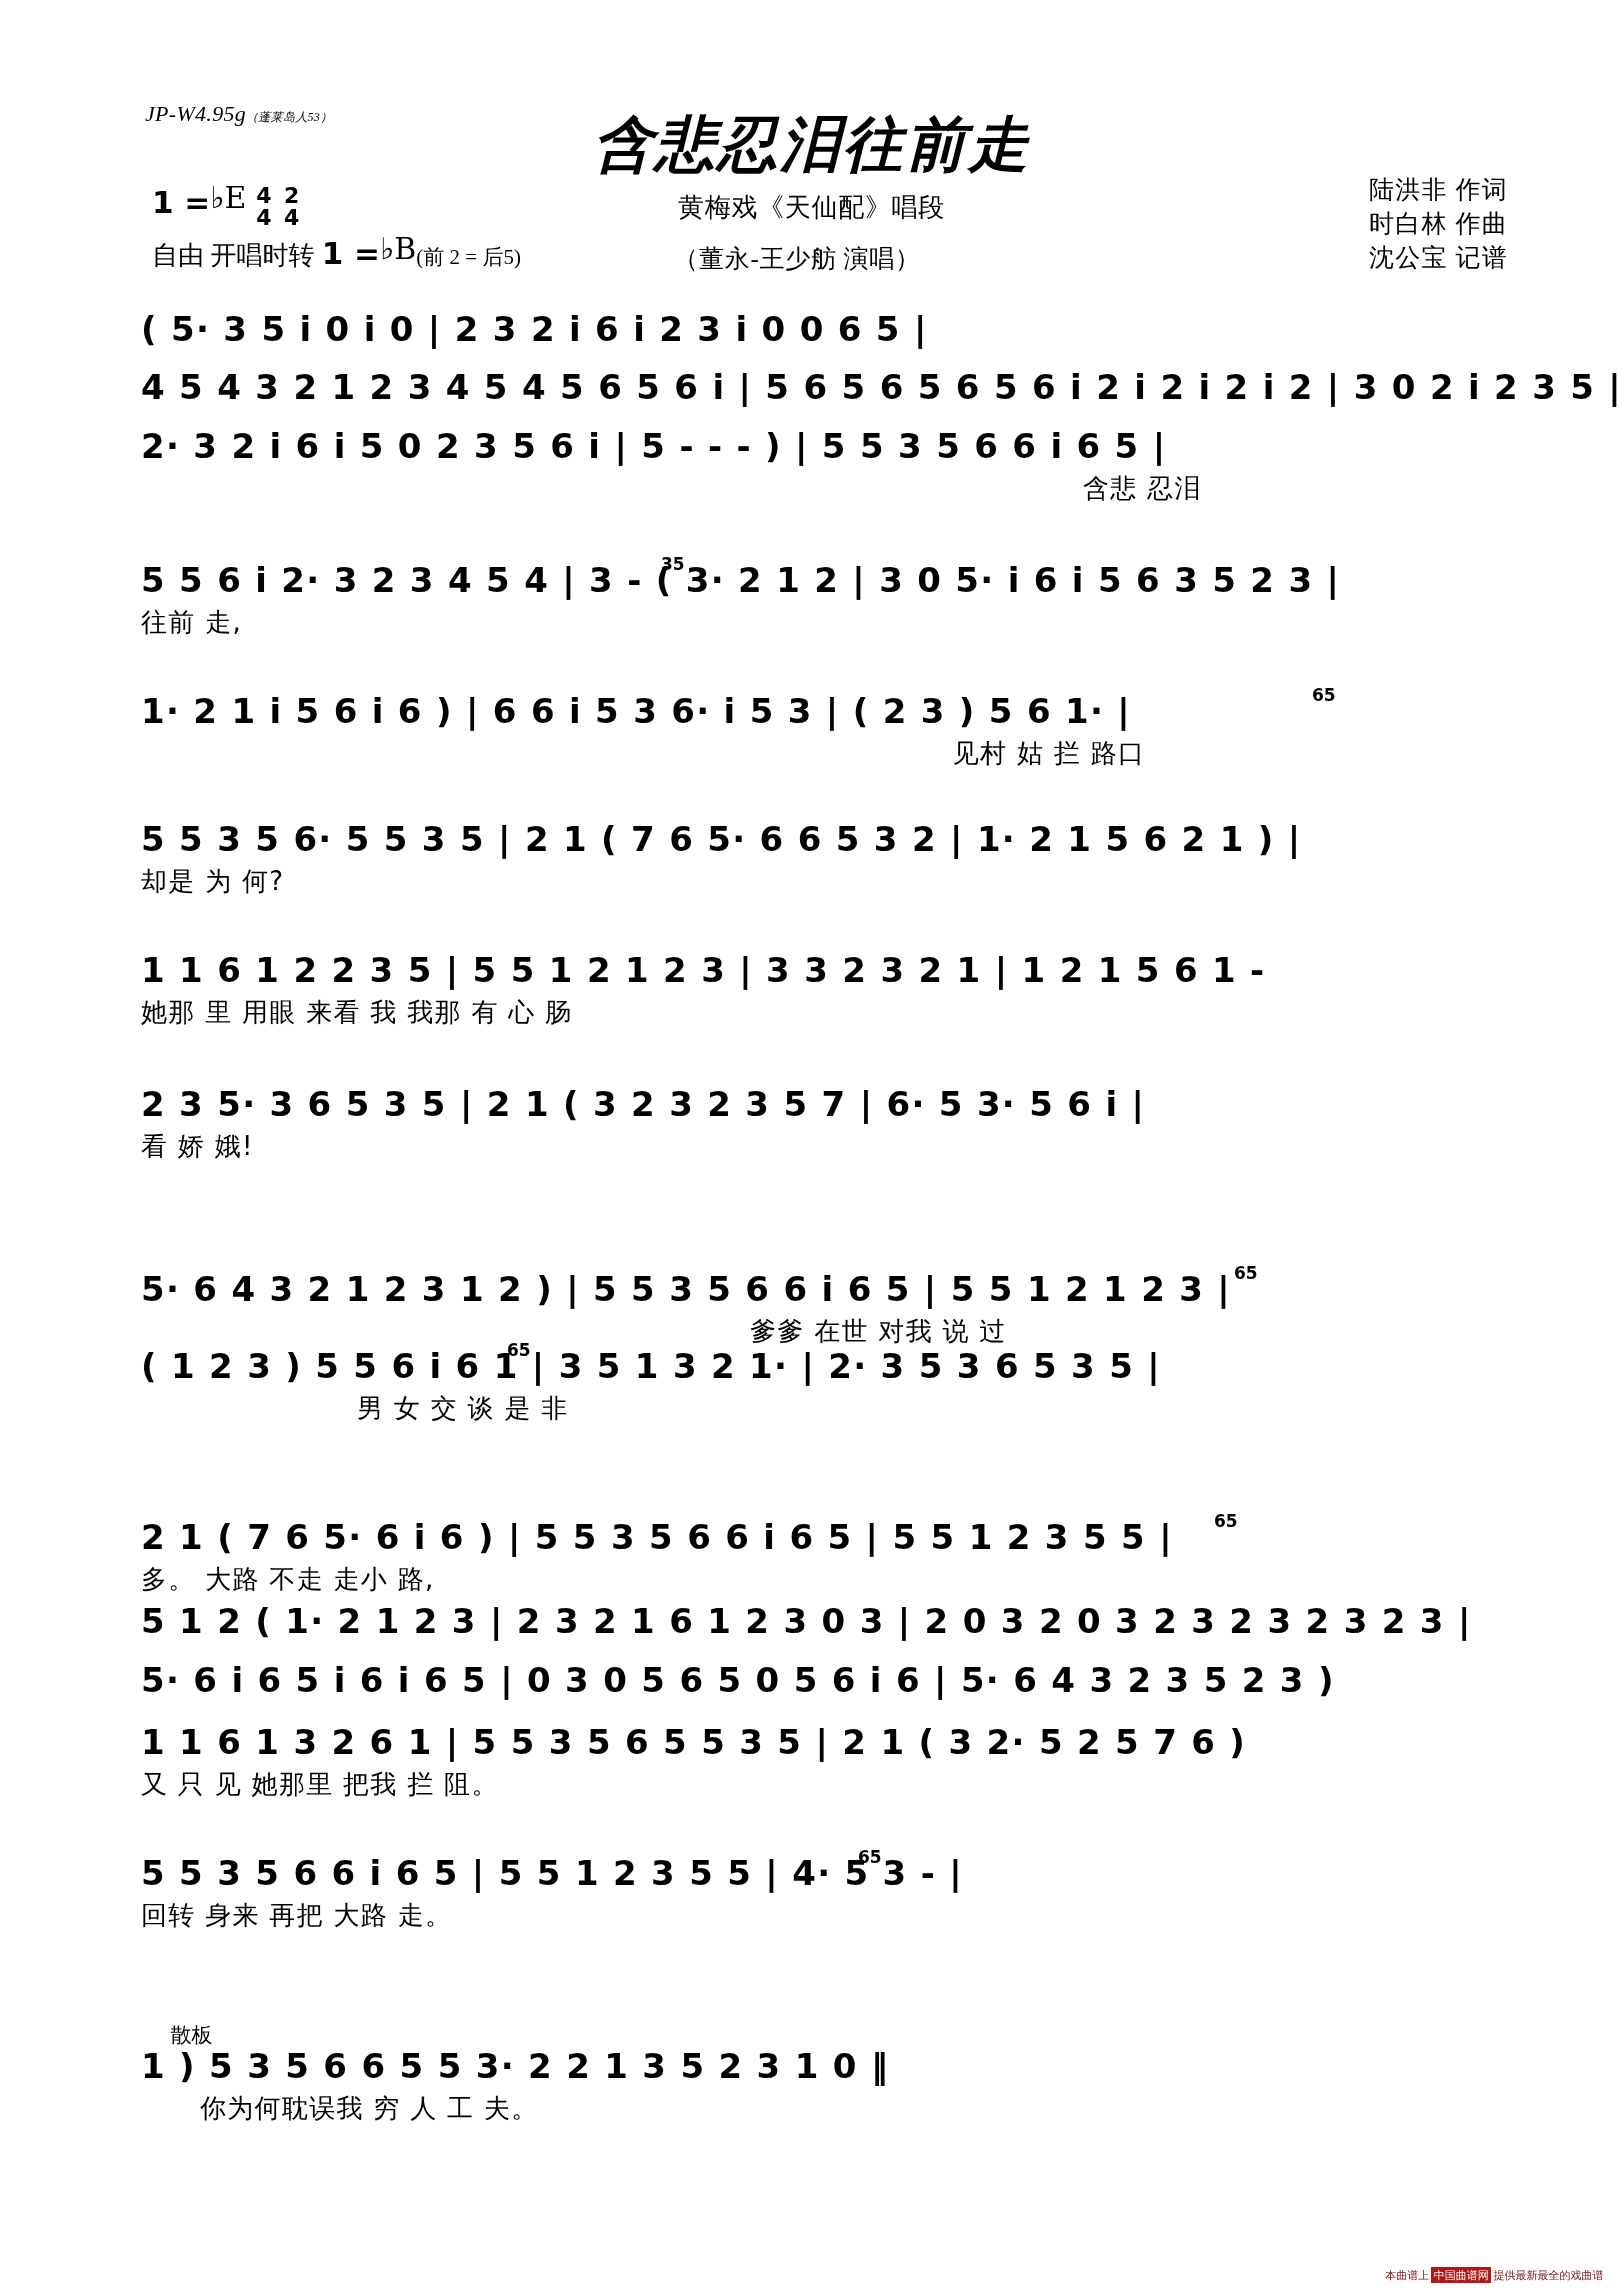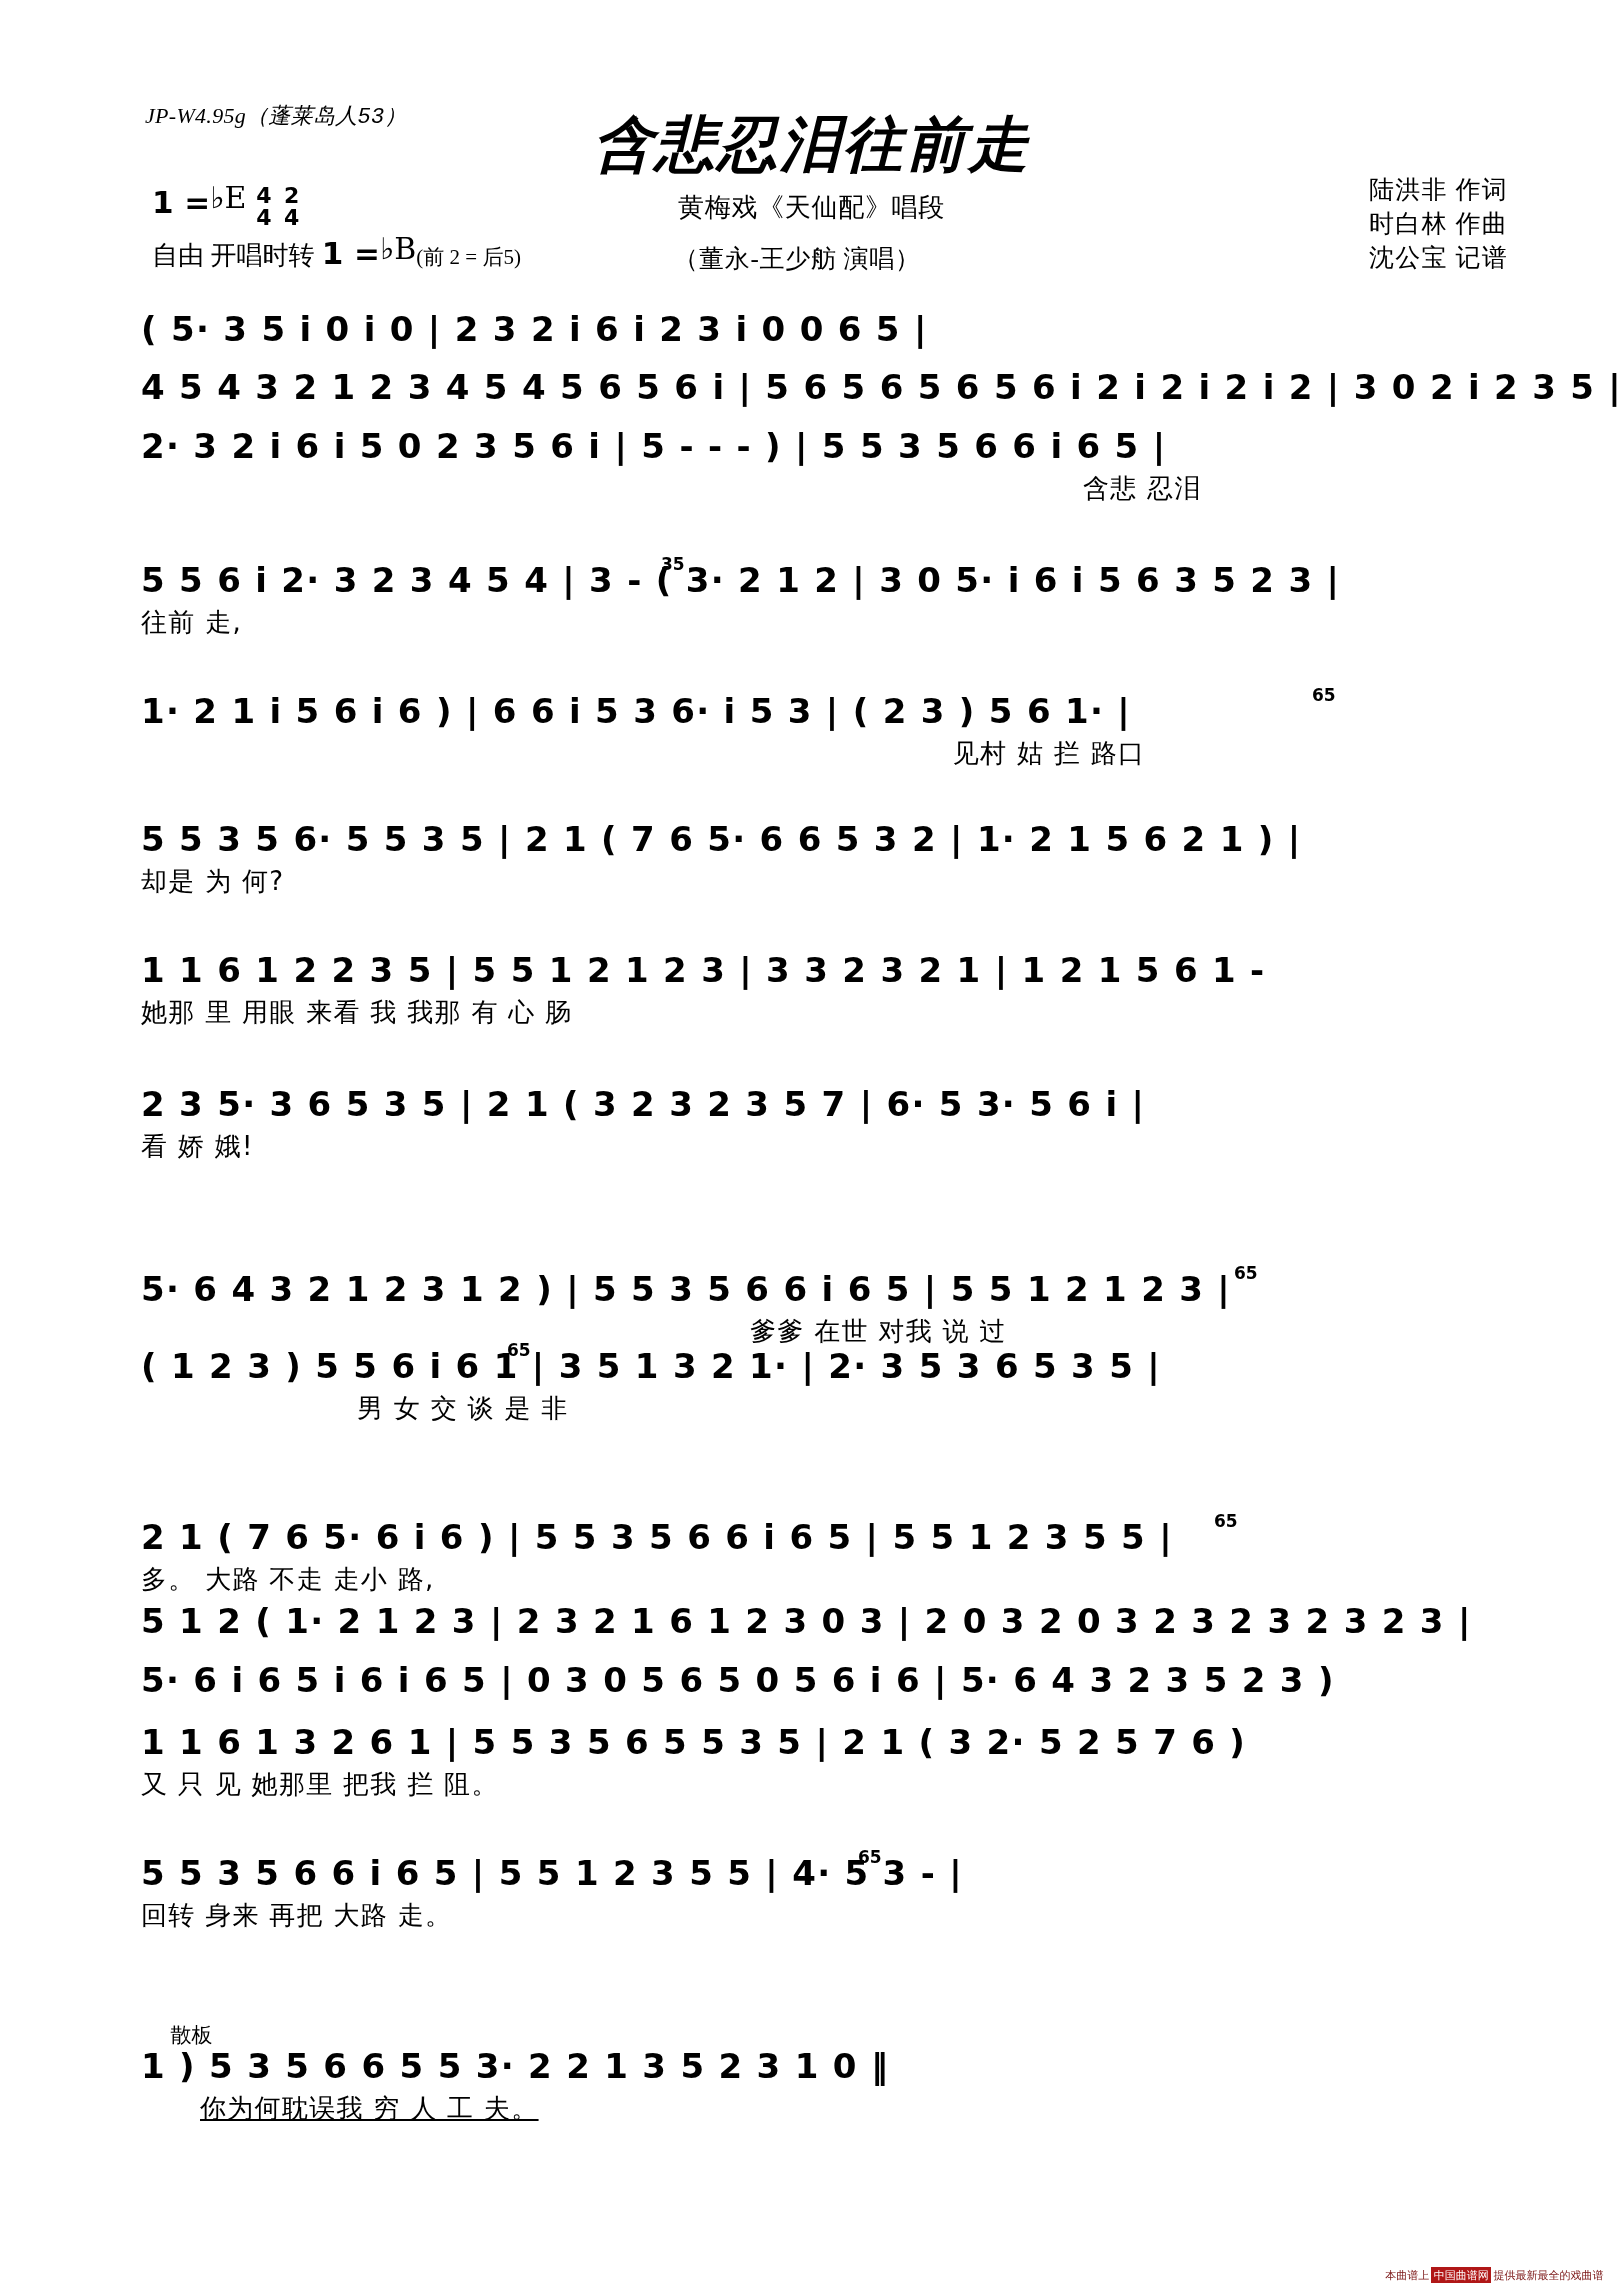--- a/index.html
+++ b/index.html
@@ -20,22 +20,22 @@
   
   .catalog {
     position:absolute;
     left:145px; top:101px;
     font-style:italic;
     font-size:22px;
     letter-spacing:0.3px;
     white-space:nowrap;
   }
   .catalog .suffix {
-    font-family:Liberation Mono, monospace;
-    font-size:22px;
+    font-family:Liberation Serif, serif;
+    font-size:12px;
     font-style:italic;
   }
 
   .title {
     position:absolute;
     left:0; top:105px;
     width:1623px;
     text-align:center;
     font-family:"DejaVu Serif", serif;
     font-weight:bold;
@@ -263,21 +263,21 @@
   <div class="system" style="top:1852px;">
     <div class="notes">5 5 3 5     6 6 i 6 5  |  5 5 1     2 3 5 5  |  4·   5 3  -  |</div>
     <div class="lyrics">回转     身来  再把  大路   走。</div>
     <span class="tiny" style="position:absolute; left:717px; top:-5.2px;">65</span>
   </div>
 
 
   <div class="system" style="top:2045px;">
     <span class="sanban" style="left:29.4px; top:-23.6px;">散板</span>
     <div class="notes">1 ) 5 3 5 6 6 5  5 3·  2   2 1 3 5 2 3 1  0 ‖</div>
-    <div class="lyrics" style="padding-left:59px;text-decoration:underline;">你为何耽误我   穷 人  工  夫。</div>
+    <div class="lyrics" style="padding-left:59px;">你为何耽误我   穷 人  工  夫。</div>
   </div>
 
   <div class="footer-stamp">
     <span>本曲谱上</span><span class="box">中国曲谱网</span><span>提供最新最全的戏曲谱</span>
   </div>
 
 </div>
 
 
 </body></html>

